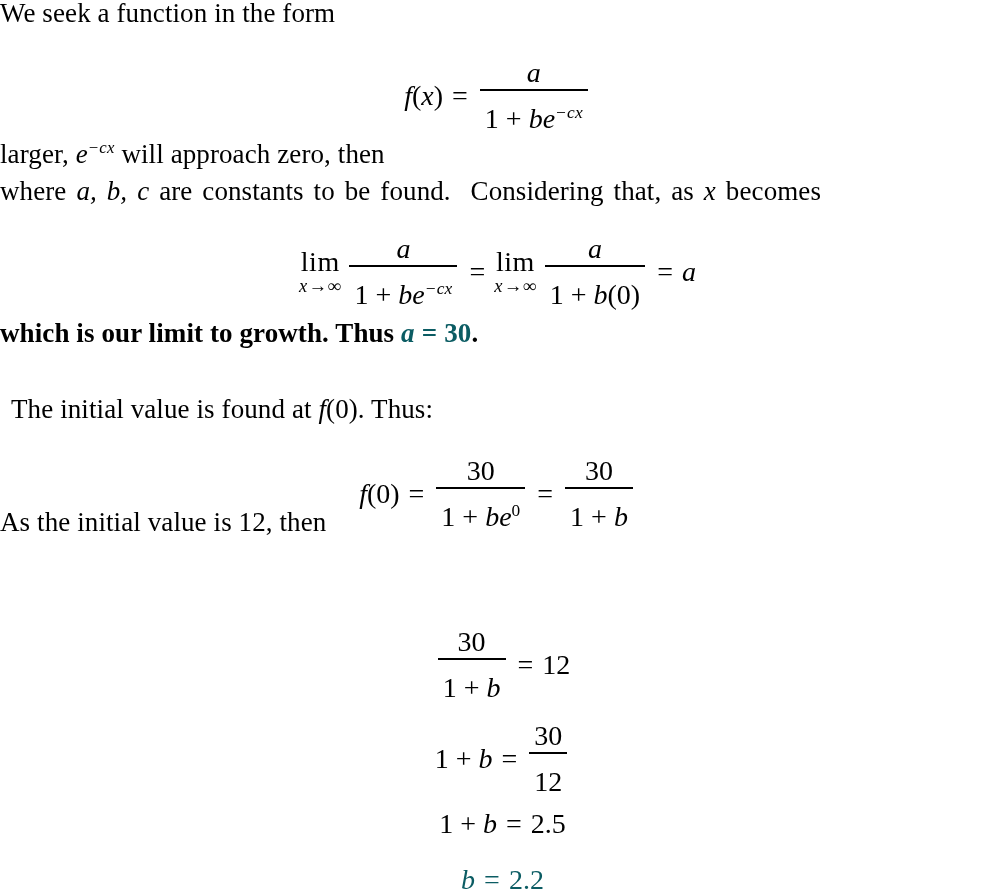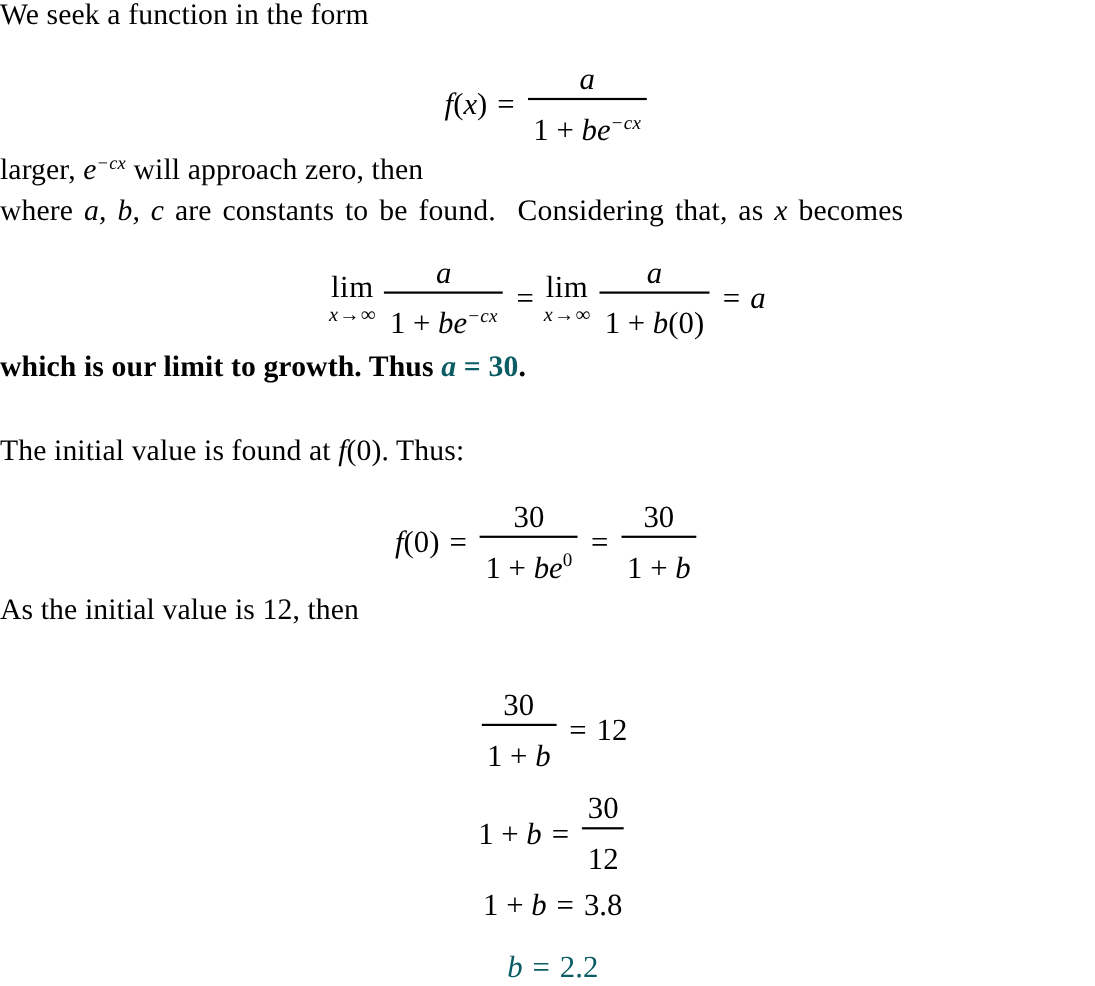--- a/index.html
+++ b/index.html
@@ -180,21 +180,21 @@
       </span>
       <span class="op">=</span>
       <span class="mi">a</span>
     </span>
   </div>
 
   <div class="prose" style="top:320px;font-weight:bold;">
     <span class="ln"><span>which is our limit to growth. Thus </span><span class="accent"><span class="mi">a</span><span class="op tight">=</span><span>30</span></span><span>.</span></span>
   </div>
 
-  <div class="prose" style="top:396px;">
+  <div class="prose" style="top:396px;margin-left:11px;">
     <span class="ln"><span>The initial value is found at </span><span class="mi">f</span><span>(0)</span><span>. Thus:</span></span>
   </div>
 
   <div class="display" style="top:456px;">
     <span class="eqrow">
       <span class="mi">f</span>
         <span>(0)</span>
       <span class="op">=</span>
       <span class="frac">
         <span class="num">30</span>
@@ -203,21 +203,21 @@
       </span>
       <span class="op">=</span>
       <span class="frac">
         <span class="num">30</span>
         <span class="bar"></span>
         <span class="den"><span>1</span><span class="op tight">+</span><span class="mi">b</span></span>
       </span>
     </span>
   </div>
 
-  <div class="prose" style="top:541px;">
+  <div class="prose" style="top:509px;">
     <span class="ln">As the initial value is 12, then</span>
   </div>
 
   <div class="display" style="top:627px; padding-left:10px;">
     <span class="eqrow">
       <span class="frac">
         <span class="num">30</span>
         <span class="bar"></span>
         <span class="den"><span>1</span><span class="op tight">+</span><span class="mi">b</span></span>
       </span>
@@ -239,21 +239,21 @@
       </span>
     </span>
   </div>
 
   <div class="display" style="top:810px; padding-left:10px;">
     <span class="eqrow">
       <span>1</span>
         <span class="op tight">+</span>
         <span class="mi">b</span>
       <span class="op">=</span>
-      <span>3.8</span>
+      <span>2.5</span>
     </span>
   </div>
 
   <div class="display accent" style="top:866px; padding-left:10px;">
     <span class="eqrow">
       <span class="mi">b</span>
       <span class="op">=</span>
       <span>2.2</span>
     </span>
   </div>

